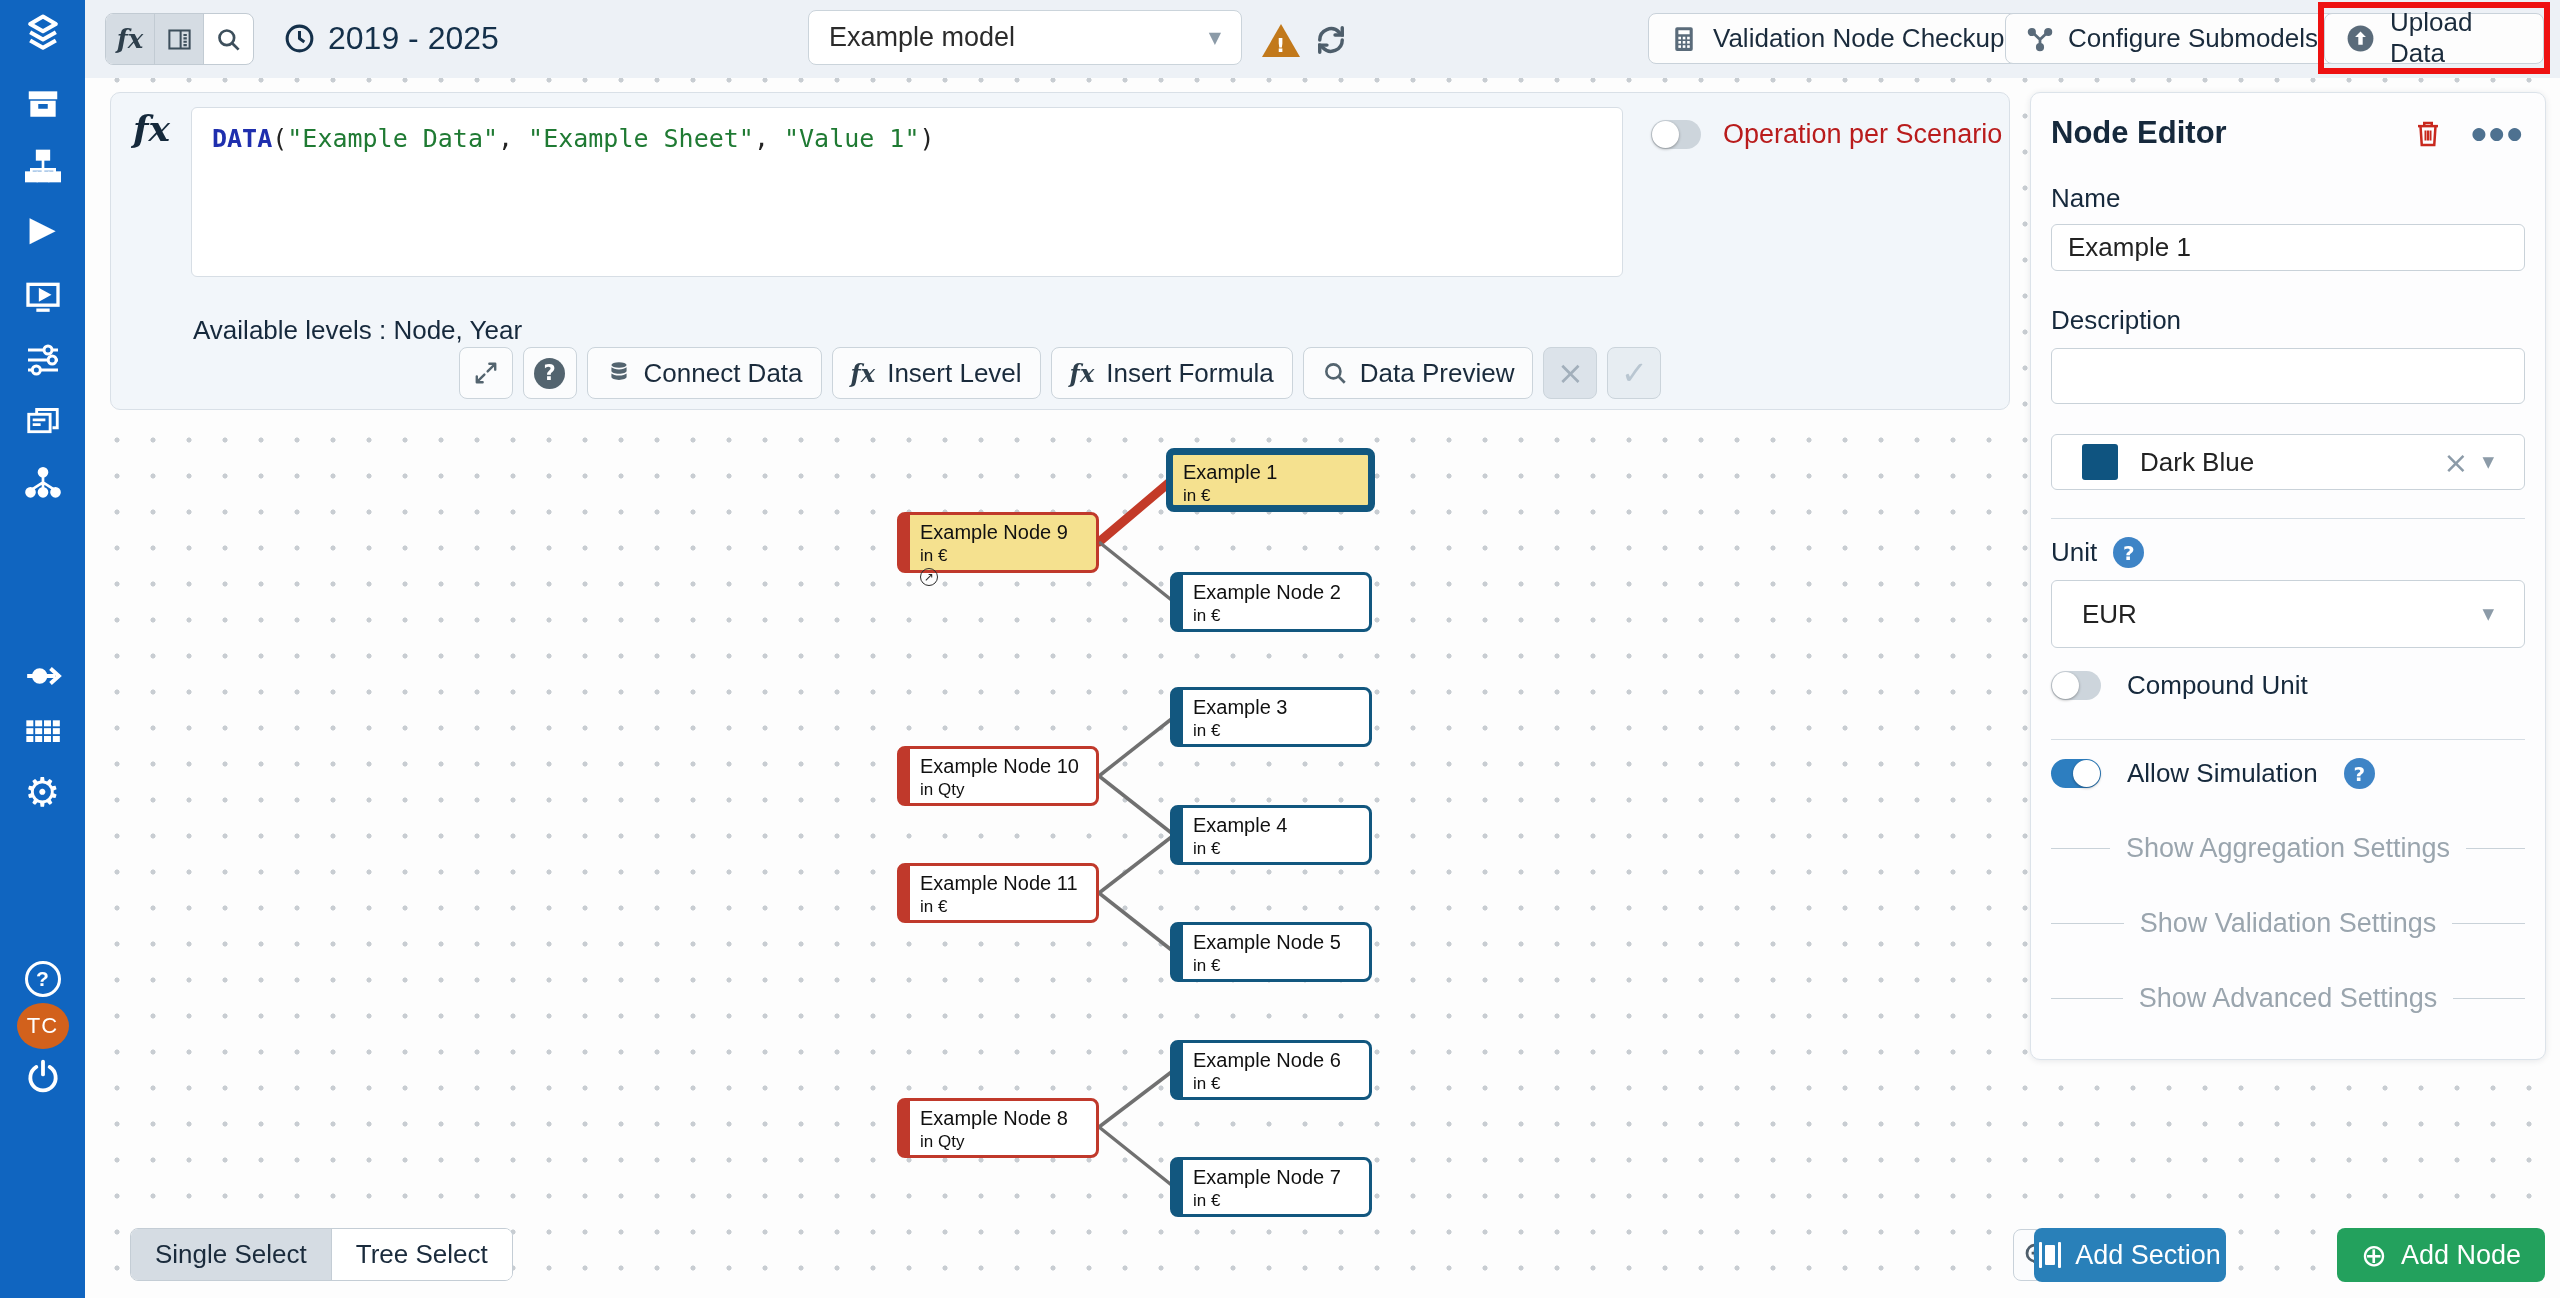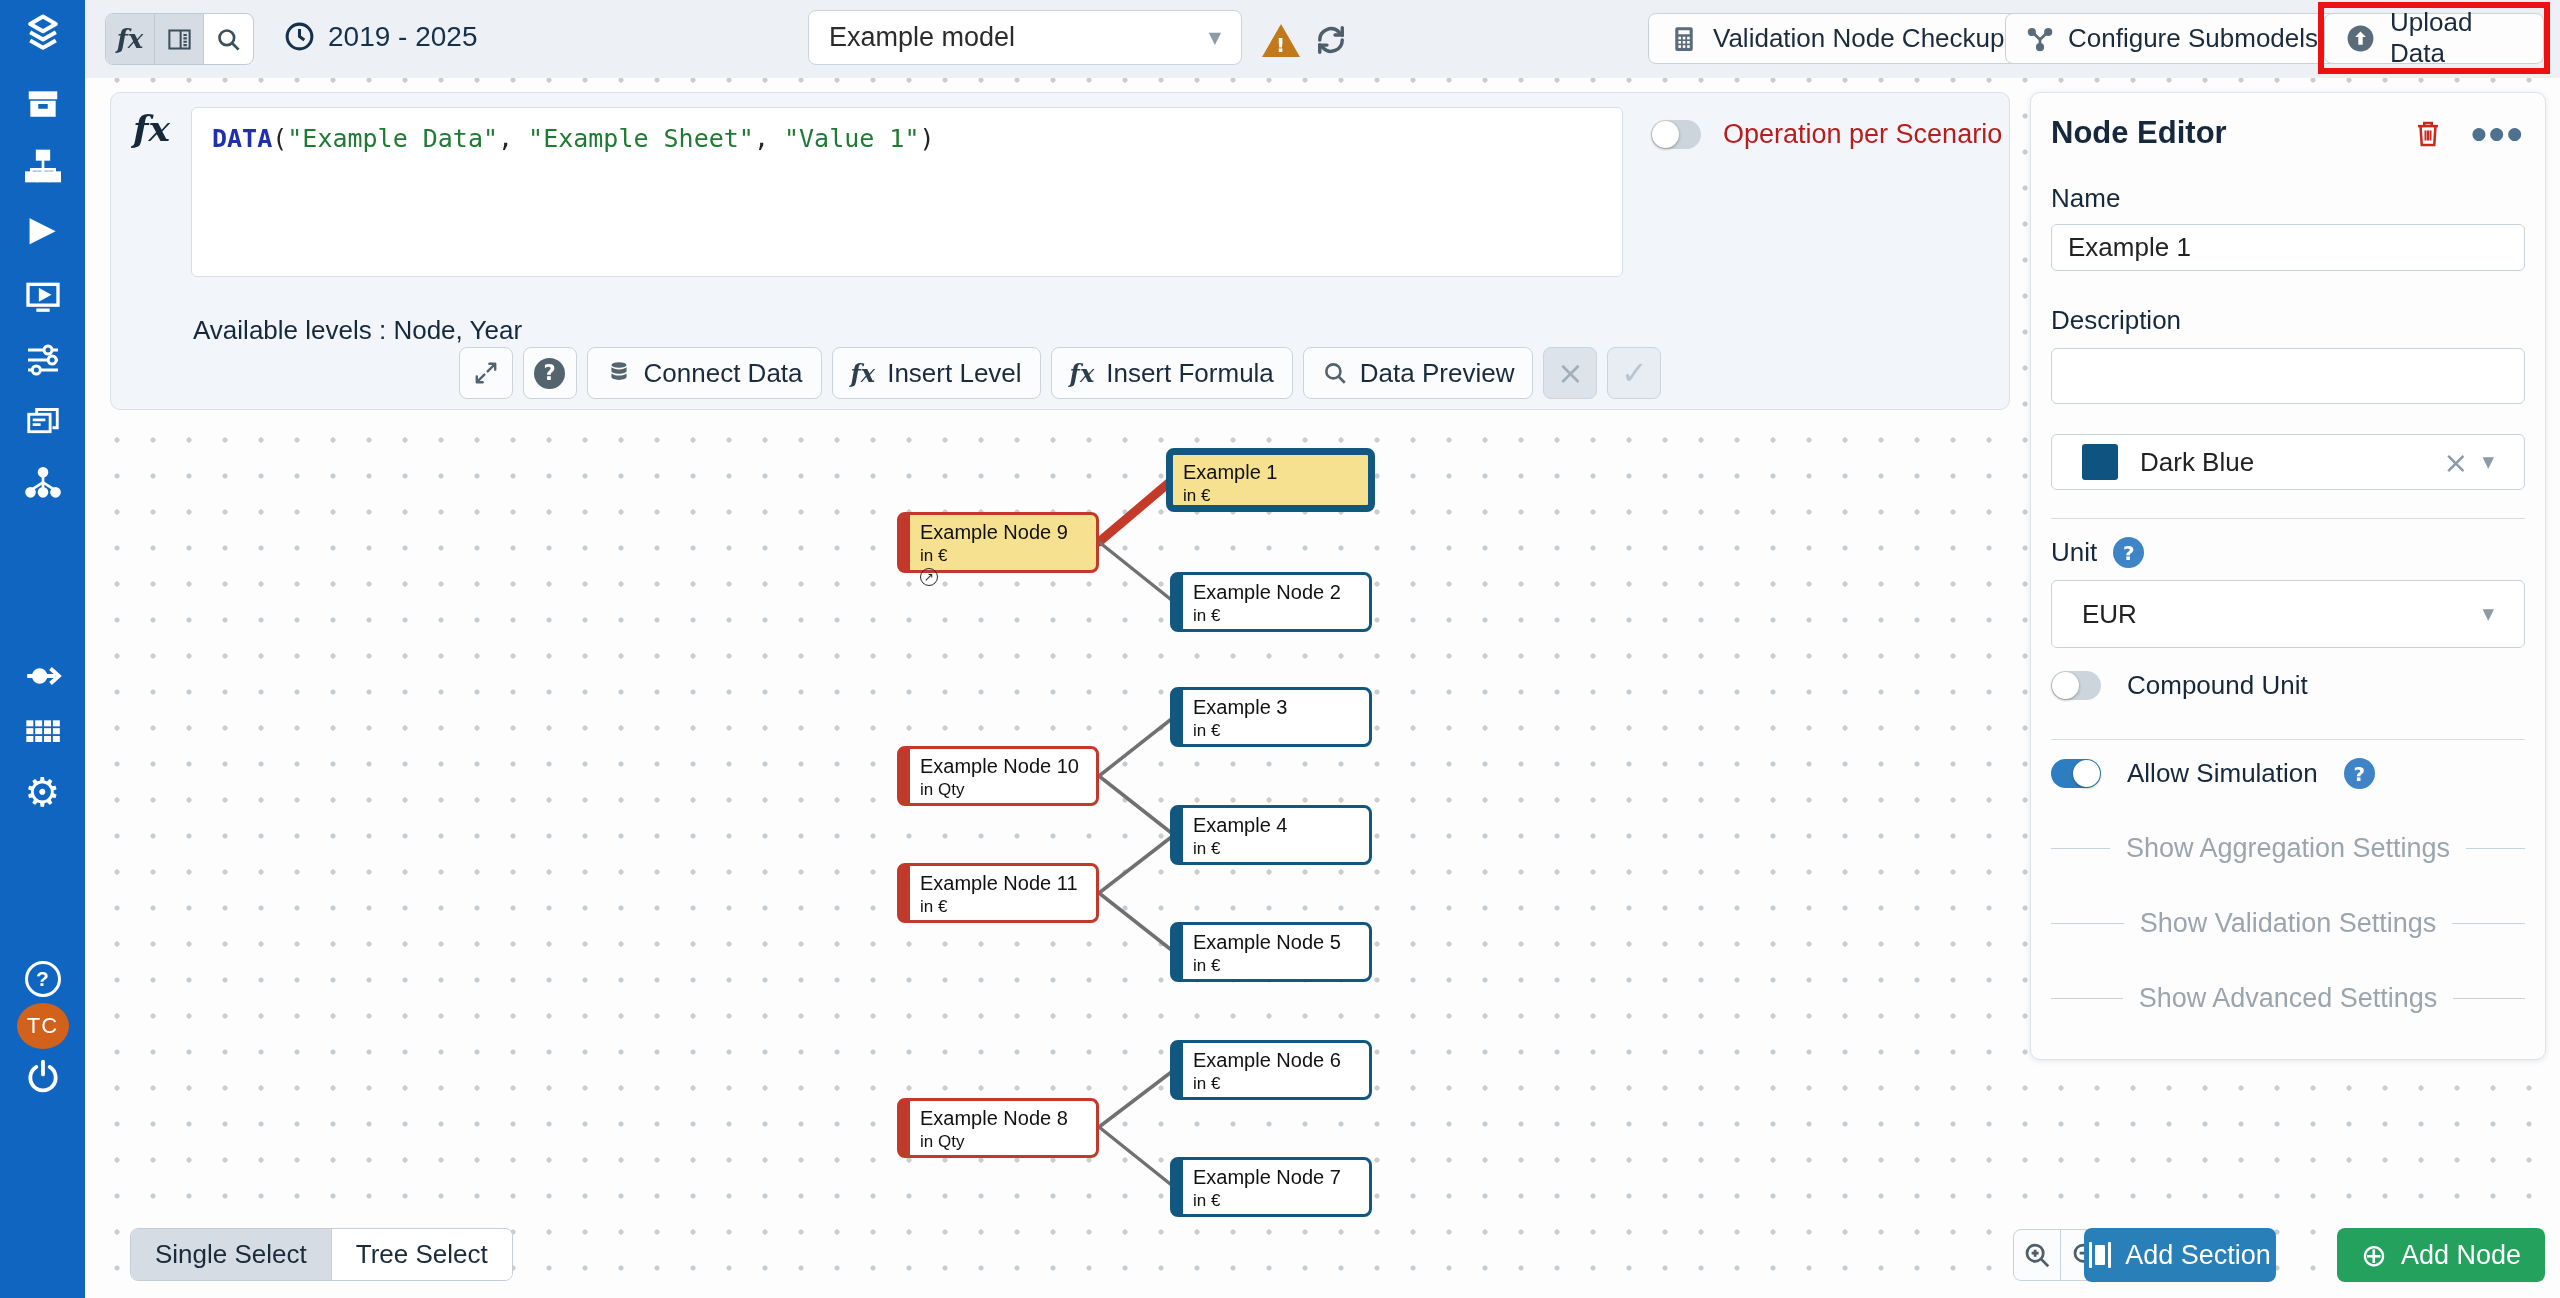--- a/index.html
+++ b/index.html
@@ -17,21 +17,21 @@
   
   .main { position:absolute; left:85px; top:0; right:0; bottom:0; }
 
   
   .toolbar { position:absolute; left:0; right:0; top:0; height:78px; background:#EDF1F6; z-index:6; }
   .seg-group { position:absolute; left:20px; top:13px; height:52px; display:flex; border:1px solid #C2CBD3; border-radius:8px; overflow:hidden; background:#fff; }
   .seg { width:49px; height:100%; display:flex; align-items:center; justify-content:center; color:#3D4F5C; border-right:1px solid #C2CBD3; cursor:pointer; }
   .seg:last-child { border-right:none; }
   .seg.on { background:#D5DCE3; }
   .fx-glyph { font-family:"DejaVu Serif", serif; font-style:italic; font-weight:bold; font-size:26px; color:#2E3F4C; }
-  .time-box { position:absolute; left:198px; top:20px; display:flex; align-items:center; gap:12px; color:#14304A; font-size:28px; }
+  .time-box { position:absolute; left:198px; top:20px; display:flex; align-items:center; gap:12px; color:#14304A; font-size:32px; }
   .model-select { position:absolute; left:723px; top:10px; width:434px; height:55px; background:#fff; border:1px solid #CBD4DB; border-radius:8px; display:flex; align-items:center; padding:0 20px; font-size:27px; color:#2B2B2B; cursor:pointer; }
   .model-caret { margin-left:auto; color:#8C9BA8; font-size:16px; }
   .warn-tri { position:absolute; left:1177px; top:24px; width:0; height:0; border-left:19px solid transparent; border-right:19px solid transparent; border-bottom:33px solid #C2791B; cursor:pointer; }
   .warn-tri span { position:absolute; left:-5px; top:9px; color:#fff; font-size:20px; font-weight:bold; }
   .refresh { position:absolute; left:1228px; top:22px; color:#4E5E6B; cursor:pointer; }
   .tb-btn { position:absolute; top:13px; height:51px; background:#FDFDFD; border:1px solid #C9D2DA; border-radius:8px; display:flex; align-items:center; gap:14px; padding:0 20px; font-size:26px; color:#1A2B3C; cursor:pointer; }
   .tb-btn .bico { color:#5A6B7A; display:flex; }
   .upload-wrap { position:absolute; left:2233px; top:2px; width:232px; height:72px; border:6px solid #EE1111; display:flex; align-items:center; justify-content:center; z-index:7; }
   .upload-btn { position:static; height:51px; }
 
@@ -89,21 +89,21 @@
   .ne-link::before, .ne-link::after { content:""; flex:1; border-top:1px solid #C9D2D9; }
 
   
   .sel-group { position:absolute; left:45px; top:1150px; height:53px; display:flex; border:1px solid #C4CDD5; border-radius:8px; overflow:hidden; background:#fff; z-index:3; }
   .sel-btn { padding:0 24px; display:flex; align-items:center; font-size:26px; color:#1A2B3C; cursor:pointer; background:#fff; }
   .sel-btn.on { background:#D5DCE3; border-right:1px solid #C4CDD5; }
   .zoom-group { position:absolute; left:1928px; top:1151px; height:52px; display:flex; border:1px solid #C9D2DA; border-radius:8px; overflow:hidden; background:#FBFCFD; z-index:3; }
   .zoom-btn { width:47px; display:flex; align-items:center; justify-content:center; color:#4E5E6B; cursor:pointer; }
   .zoom-btn:first-child { border-right:1px solid #C9D2DA; }
   .big-btn { position:absolute; top:1150px; height:54px; border-radius:8px; display:flex; align-items:center; justify-content:center; gap:14px; color:#fff; font-size:27px; cursor:pointer; z-index:3; }
-  .add-section { left:1999px; width:192px; background:#2980B9; }
+  .add-section { left:1949px; width:192px; background:#2980B9; }
   .add-node { left:2252px; width:208px; background:#23A15D; }
   .seci { display:flex; align-items:center; gap:3px; }
   .seci i { display:block; background:#fff; border-radius:1px; }
   .seci .thin { width:3px; height:26px; }
   .seci .thick { width:10px; height:20px; }
   .plus-circ { font-size:31px; line-height:1; }
 </style>
 </head>
 <body>
 

